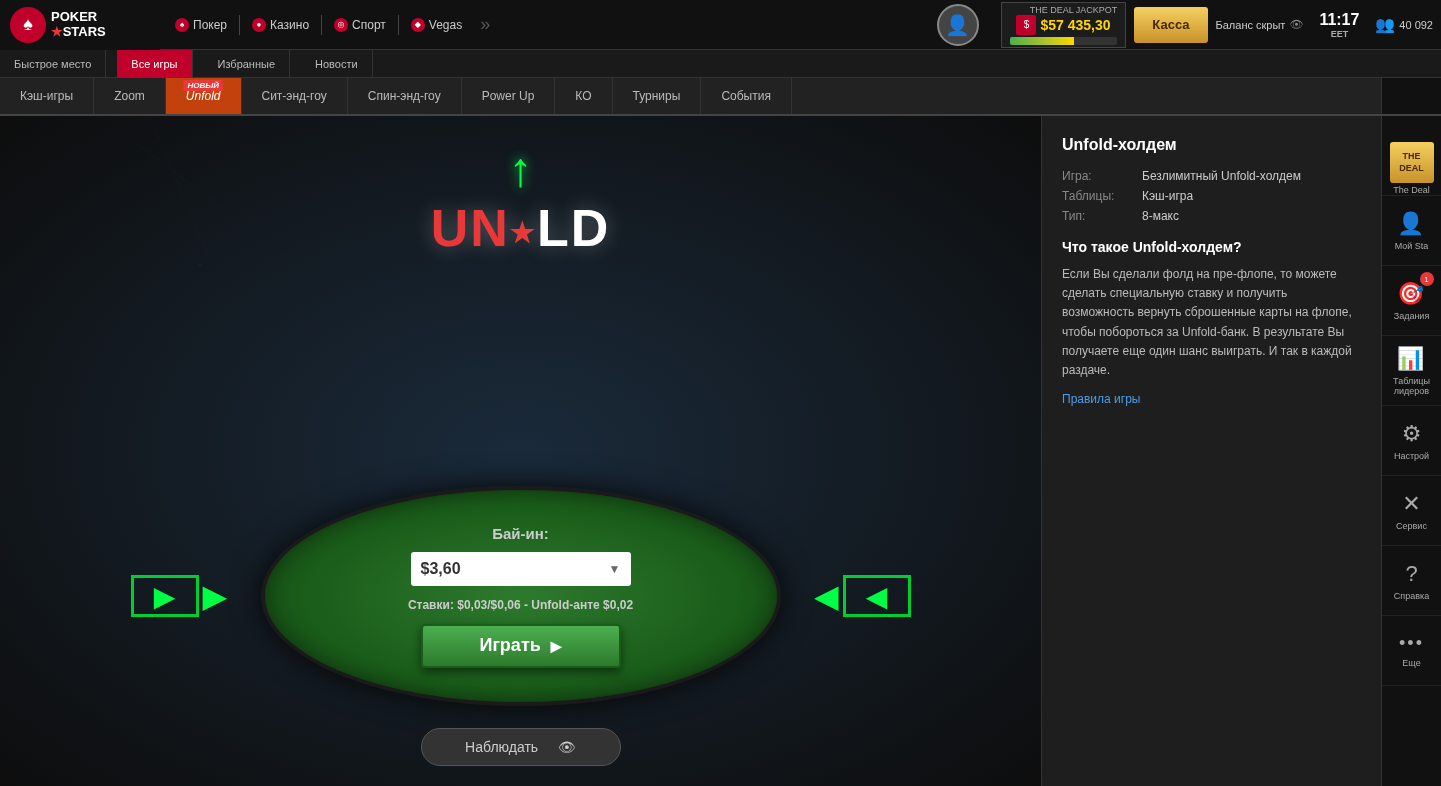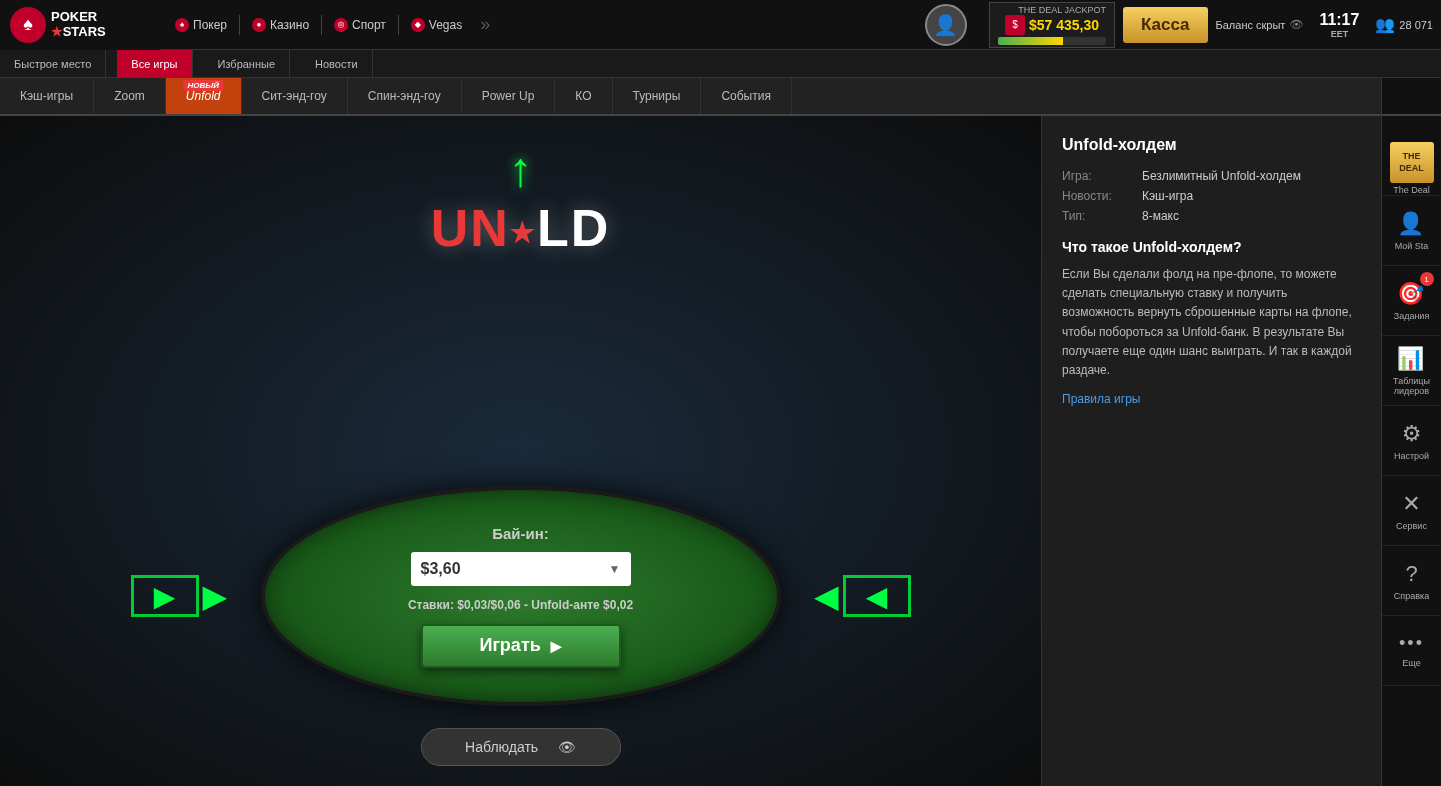--- a/index.html
+++ b/index.html
@@ -40,21 +40,21 @@
       margin-left: auto; display: flex; align-items: center; gap: 8px; padding-right: 0;
     }
     .jackpot-area {
       background: #1c1c1c; border: 1px solid #444; padding: 2px 8px;
       display: flex; flex-direction: column; align-items: center;
     }
     .jackpot-label { color: #aaa; font-size: 9px; text-transform: uppercase; margin-left: 20px; }
     .jackpot-amount { color: #ffd700; font-size: 14px; font-weight: bold; }
     .cashier-btn {
       background: linear-gradient(180deg, #f5d060, #c8922a);
-      color: #4a2800; font-size: 17px; font-weight: bold;
+      color: #4a2800; font-size: 13px; font-weight: bold;
       padding: 6px 18px; border: none; border-radius: 3px; cursor: pointer;
       height: 36px;
       text-align: center;
     }
     .balance-area {
       display: flex; flex-direction: column; color: #ccc; font-size: 11px;
       align-items: flex-end;
     }
     .balance-hidden { display: flex; align-items: center; gap: 4px; }
     .time-area {
@@ -282,21 +282,21 @@
         <span style="color:#888;">👁</span>
       </div>
     </div>
     <div class="time-area">
       <div style="font-size:16px;font-weight:bold;color:white;">11:17</div>
       <div class="time-label">EET</div>
     </div>
     <div class="users-area">
       <div style="display:flex;align-items:center;gap:4px;">
         <span style="color:#888;font-size:16px;">👥</span>
-        <span>28 071</span>
+        <span>40 092</span>
       </div>
     </div>
   </div>
 </div>
 
 <div class="sub-nav">
   <div class="sub-nav-item">Быстрое место</div>
   <div class="sub-nav-item active-bg" style="background:#c0002a;color:white;">Все игры</div>
   <div class="sub-nav-item">Избранные</div>
   <div class="sub-nav-item">Новости</div>
@@ -389,21 +389,21 @@
     </div>
   </div>
 
   <div class="info-panel">
     <div class="info-title">Unfold-холдем</div>
     <div class="info-row">
       <div class="info-key">Игра:</div>
       <div class="info-val">Безлимитный Unfold-холдем</div>
     </div>
     <div class="info-row">
-      <div class="info-key">Новости:</div>
+      <div class="info-key">Таблицы:</div>
       <div class="info-val">Кэш-игра</div>
     </div>
     <div class="info-row">
       <div class="info-key">Тип:</div>
       <div class="info-val">8-макс</div>
     </div>
     <div class="info-subtitle">Что такое Unfold-холдем?</div>
     <div class="info-desc">Если Вы сделали фолд на пре-флопе, то можете сделать специальную ставку и получить возможность вернуть сброшенные карты на флопе, чтобы побороться за Unfold-банк. В результате Вы получаете еще один шанс выиграть. И так в каждой раздаче.</div>
     <a class="info-link">Правила игры</a>
   </div>

